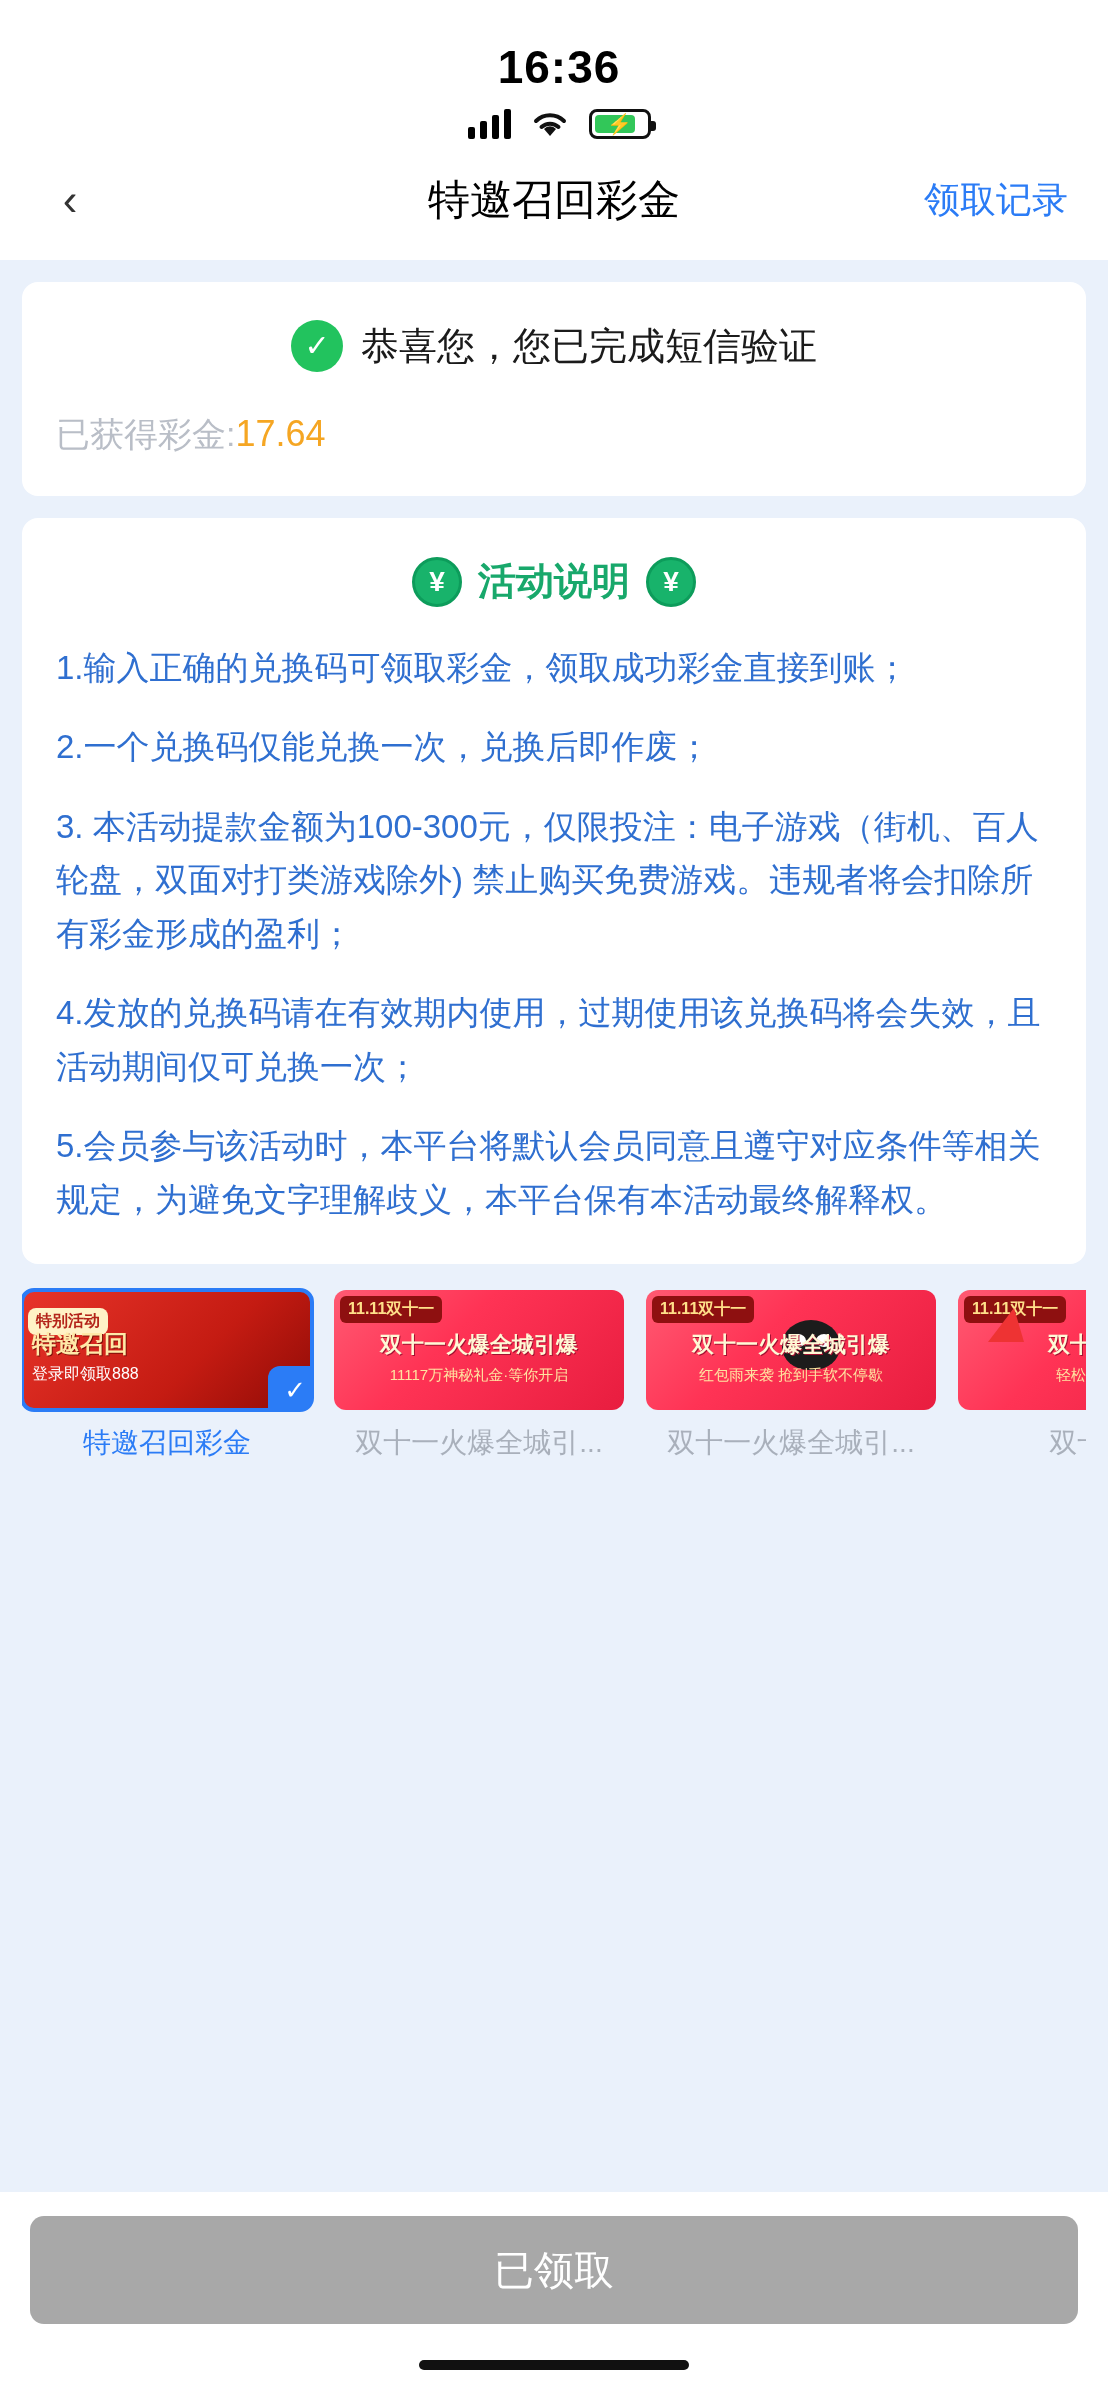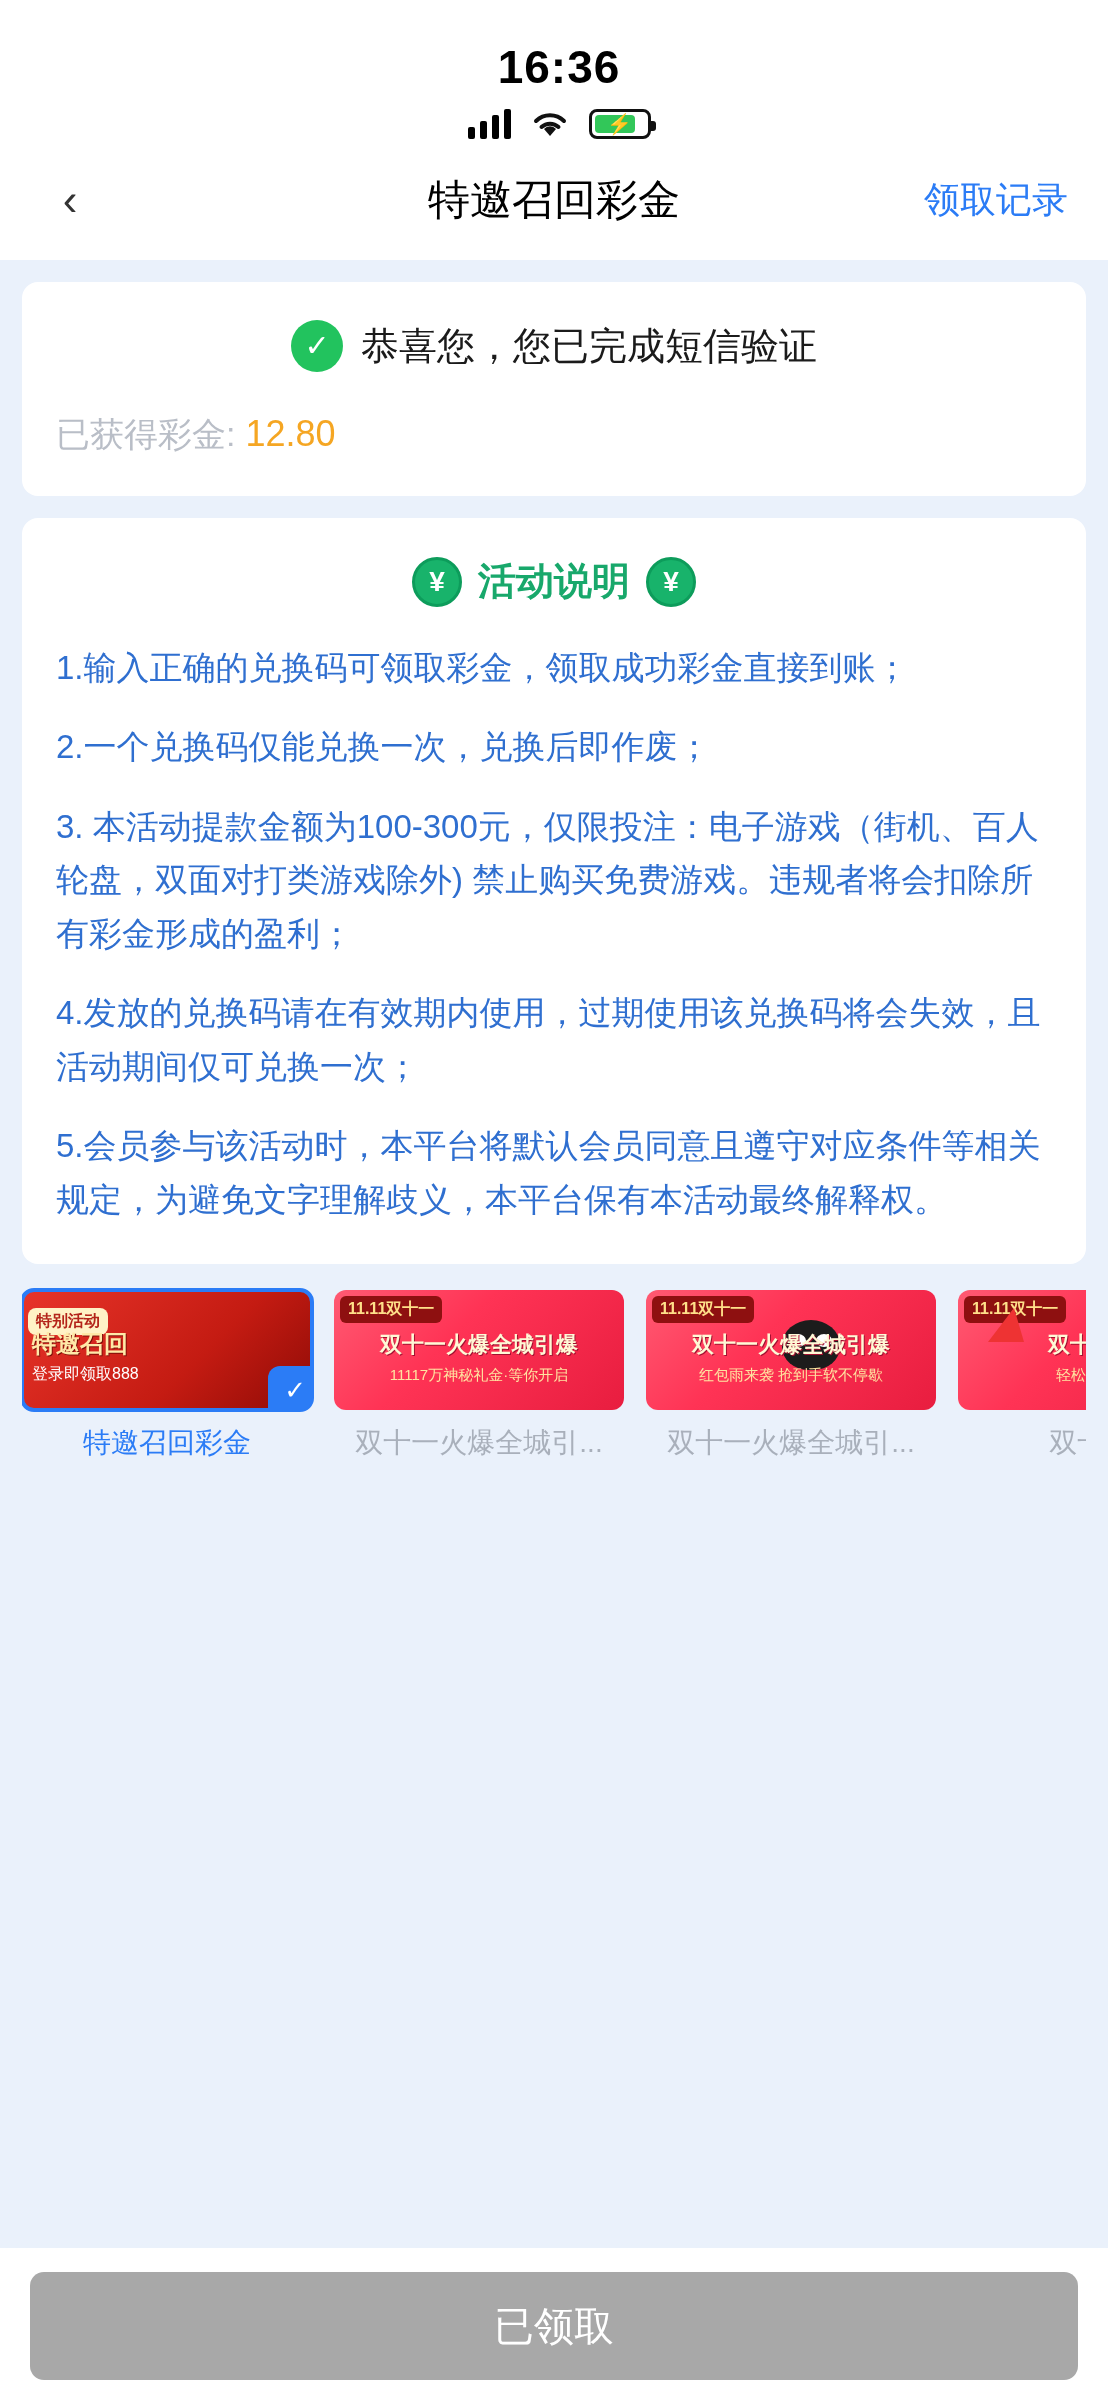--- a/index.html
+++ b/index.html
@@ -122,21 +122,21 @@
     width: 52px; height: 52px; border-radius: 50%;
     background: #22c35e;
     display: flex; align-items: center; justify-content: center;
     color: #fff; font-size: 30px; line-height: 1;
   }
   .success-text {
     font-size: 38px; color: #1b1b1b; font-weight: 500;
   }
   .amount-row {
     font-size: 34px; color: #b9bec7;
-    display: flex; align-items: baseline; gap: 10px;
+    display: flex; align-items: baseline; 
   }
   .amount-value { color: #f5a623; font-size: 36px; }
 
   
   .rules-title {
     display: flex; align-items: center; justify-content: center;
     gap: 16px; margin-bottom: 34px;
   }
   .coin {
     width: 50px; height: 50px; border-radius: 50%;
@@ -256,21 +256,21 @@
     width: 0; height: 0;
     border-left: 26px solid transparent;
     border-right: 10px solid transparent;
     border-bottom: 34px solid #e33;
   }
 
   
   .bottom-bar {
     position: absolute;
     left: 0; right: 0; bottom: 0;
-    height: 152px;
+    height: 208px;
     background: #ffffff;
     padding: 24px 30px 0 30px;
   }
   .claim-btn {
     width: 100%; height: 108px;
     background: #a8a8a8;
     color: #ffffff;
     border: none;
     border-radius: 14px;
     font-size: 40px;
@@ -319,21 +319,21 @@
 
 <div class="page">
 
   <div class="card">
     <div class="success-row">
       <span class="check-circle">✓</span>
       <span class="success-text">恭喜您，您已完成短信验证</span>
     </div>
     <div class="amount-row">
       <span>已获得彩金:</span>
-      <span class="amount-value">12.80</span>
+      <span class="amount-value">17.64</span>
     </div>
   </div>
 
   <div class="card">
     <div class="rules-title">
       <span class="coin">¥</span>
       <span class="rules-title-text">活动说明</span>
       <span class="coin">¥</span>
     </div>
     <p class="rule">1.输入正确的兑换码可领取彩金，领取成功彩金直接到账；</p>

